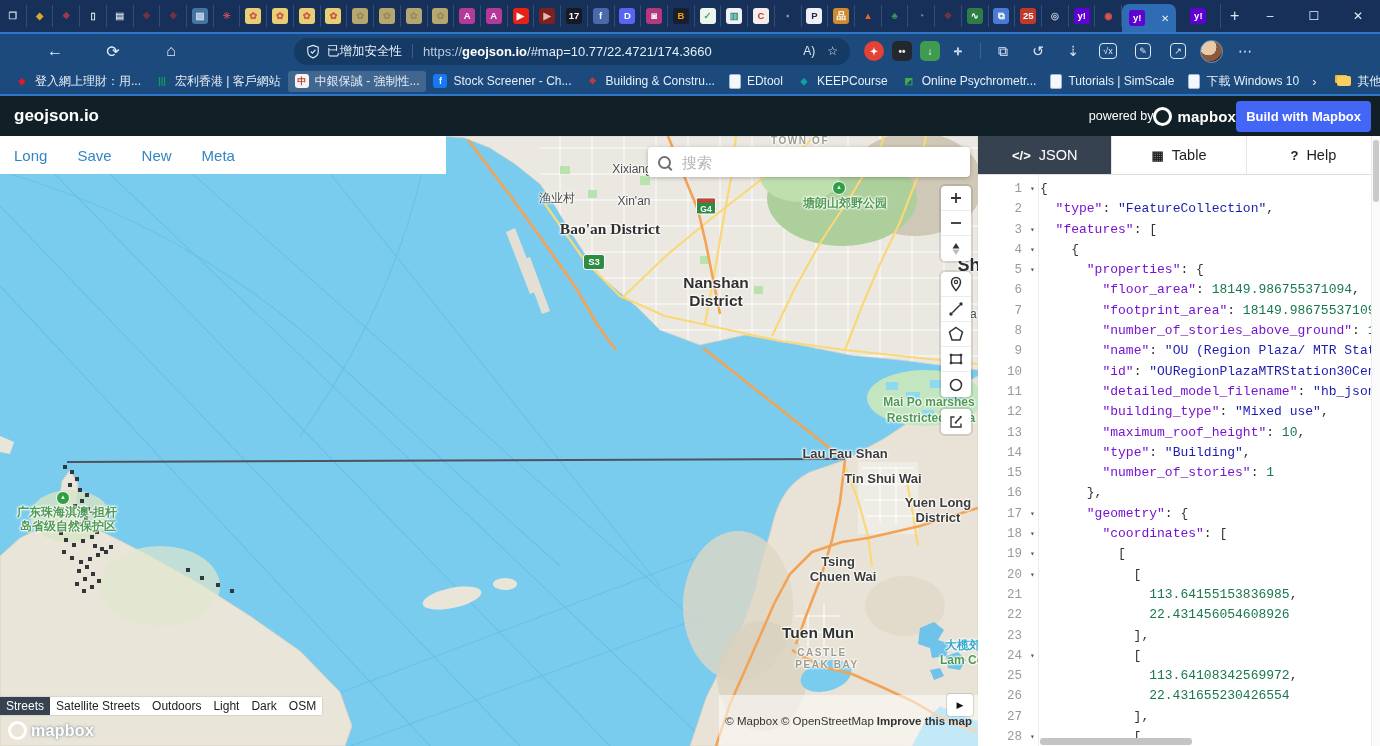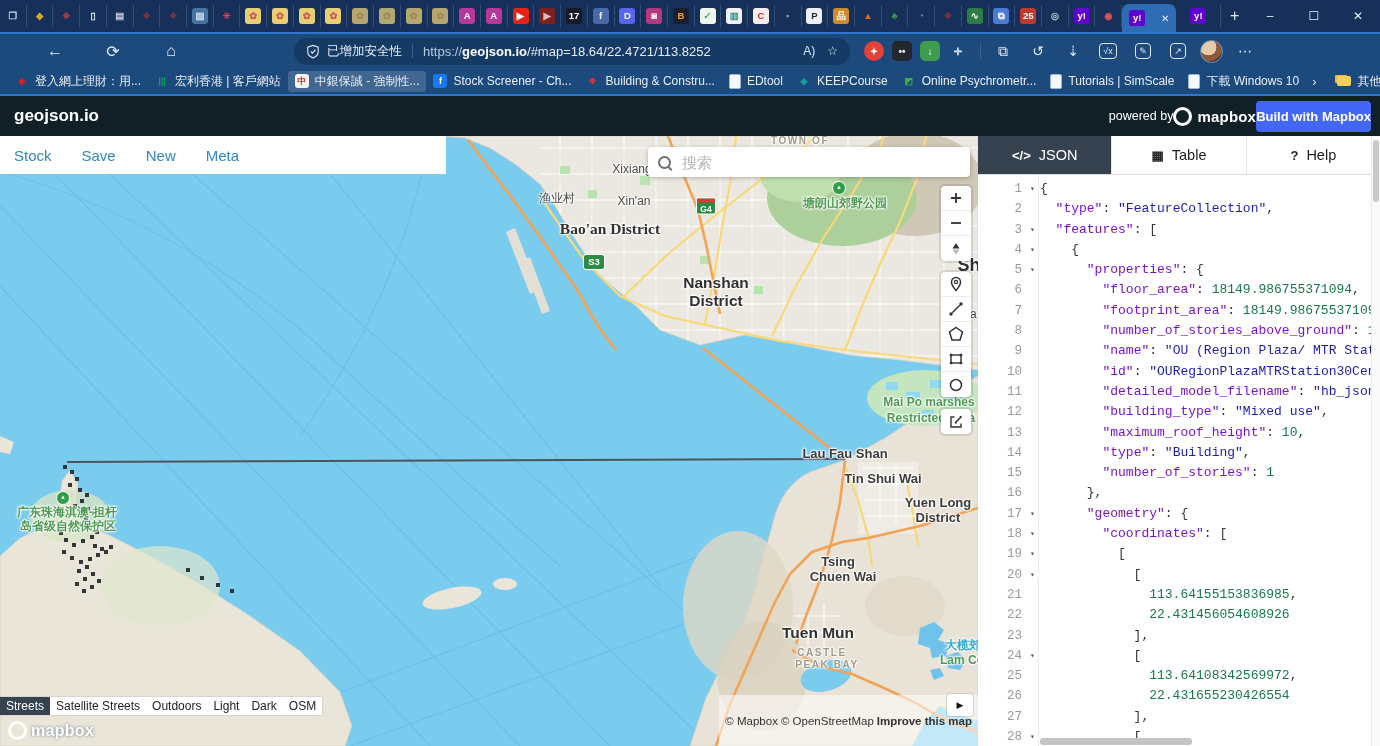--- a/index.html
+++ b/index.html
@@ -47,21 +47,21 @@
   .bm-sep{width:1px;height:15px;background:#3a6390;margin:0 4px;}
   .folder-ico{width:14px;height:10px;background:#f6cf5f;border-radius:2px;box-shadow:-3px -2px 0 -1px #e8b93e;}
   
   #siteheader{height:40px;background:#111f27;display:flex;align-items:center;color:#fff;}
   #sitelogo{font-size:17px;font-weight:700;padding-left:14px;}
   #headright{margin-left:auto;display:flex;align-items:center;gap:0;padding-right:9px;}
   #poweredby{font-size:12.5px;}
   #brand{display:flex;align-items:center;gap:5px;}
   .mb-ring{width:13px;height:13px;border:3px solid #fff;border-radius:50%;display:inline-block;}
   .mb-word{font-size:15px;font-weight:700;letter-spacing:.2px;}
-  #buildbtn{background:#4366f6;border-radius:4px;color:#fff;font-size:13px;font-weight:700;padding:8px 0;}
+  #buildbtn{background:#4366f6;border-radius:4px;color:#fff;font-size:13px;font-weight:700;padding:8px 10px;}
   
   #content{display:flex;height:610px;background:#fff;}
   #map{position:relative;width:978px;height:610px;overflow:hidden;background:#7accef;flex:none;}
   .ml{position:absolute;transform:translate(-50%,-50%);white-space:nowrap;z-index:3;
     text-shadow:0 1px 2px #fff,0 -1px 2px #fff,1px 0 2px #fff,-1px 0 2px #fff;}
   .ml.village{font-size:12px;color:#4a4a4a;}
   .ml.town{font-size:13px;color:#3c3c3c;font-weight:700;}
   .ml.district{font-size:15.5px;color:#303030;font-weight:700;}
   .ml.districtXL{font-size:18px;color:#303030;font-weight:700;}
   .ml.green{font-size:12px;color:#4f9a52;font-weight:600;}
@@ -272,21 +272,21 @@
         <div class="navbtn">⟳</div>
         <div class="navbtn">⌂</div>
       </div>
     <div id="urlpill">
       <svg width="14" height="15" viewBox="0 0 16 16" style="margin-right:7px;flex:none">
         <path d="M8,1 L14,3 V8 C14,12 11,14.3 8,15.3 C5,14.3 2,12 2,8 V3 Z" fill="none" stroke="#dfe9f4" stroke-width="1.3"></path>
         <path d="M5.5,8 L7.3,9.8 L10.8,6" fill="none" stroke="#dfe9f4" stroke-width="1.3"></path>
       </svg>
       <span>已增加安全性</span>
       <span class="divider"></span>
-      <span id="urltext"><span class="scheme">https://</span><span class="domain">geojson.io</span><span class="path">/#map=18.64/22.4721/113.8252</span></span>
+      <span id="urltext"><span class="scheme">https://</span><span class="domain">geojson.io</span><span class="path">/#map=10.77/22.4721/174.3660</span></span>
       <span id="pillright">
         <span>A)</span>
         <span>☆</span>
       </span>
     </div>
     <div id="extgroup">
         <span class="exticon" style="color: rgb(255, 255, 255); background: rgb(227, 66, 52); border-radius: 50%;">✦</span>
         <span class="exticon" style="color: rgb(232, 232, 232); background: rgb(35, 39, 46); border-radius: 5px;">••</span>
         <span class="exticon" style="color: rgb(255, 255, 255); background: rgb(63, 155, 79); border-radius: 5px;">↓</span>
         <span class="exticon" style="color: rgb(223, 233, 244); border-radius: 5px;">✛</span>
@@ -562,21 +562,21 @@
     <div id="shield-layer">
         <div class="shield national" style="left: 706px; top: 70px;">G4</div>
         <div class="shield provincial" style="left: 594px; top: 126px;">S3</div>
       </div>
     <div id="marker-layer">
         <div class="pmark" style="left: 63px; top: 362px;">▲</div>
         <div class="pmark" style="left: 839px; top: 52px;">▲</div>
       </div>
 
     <div id="menustrip">
-        <span class="menuitem">Stock</span>
+        <span class="menuitem">Long</span>
         <span class="menuitem">Save</span>
         <span class="menuitem">New</span>
         <span class="menuitem">Meta</span>
       </div>
 
     <div id="searchbox">
       <span class="mag"></span>
       <input placeholder="搜索" style="">
     </div>
 

